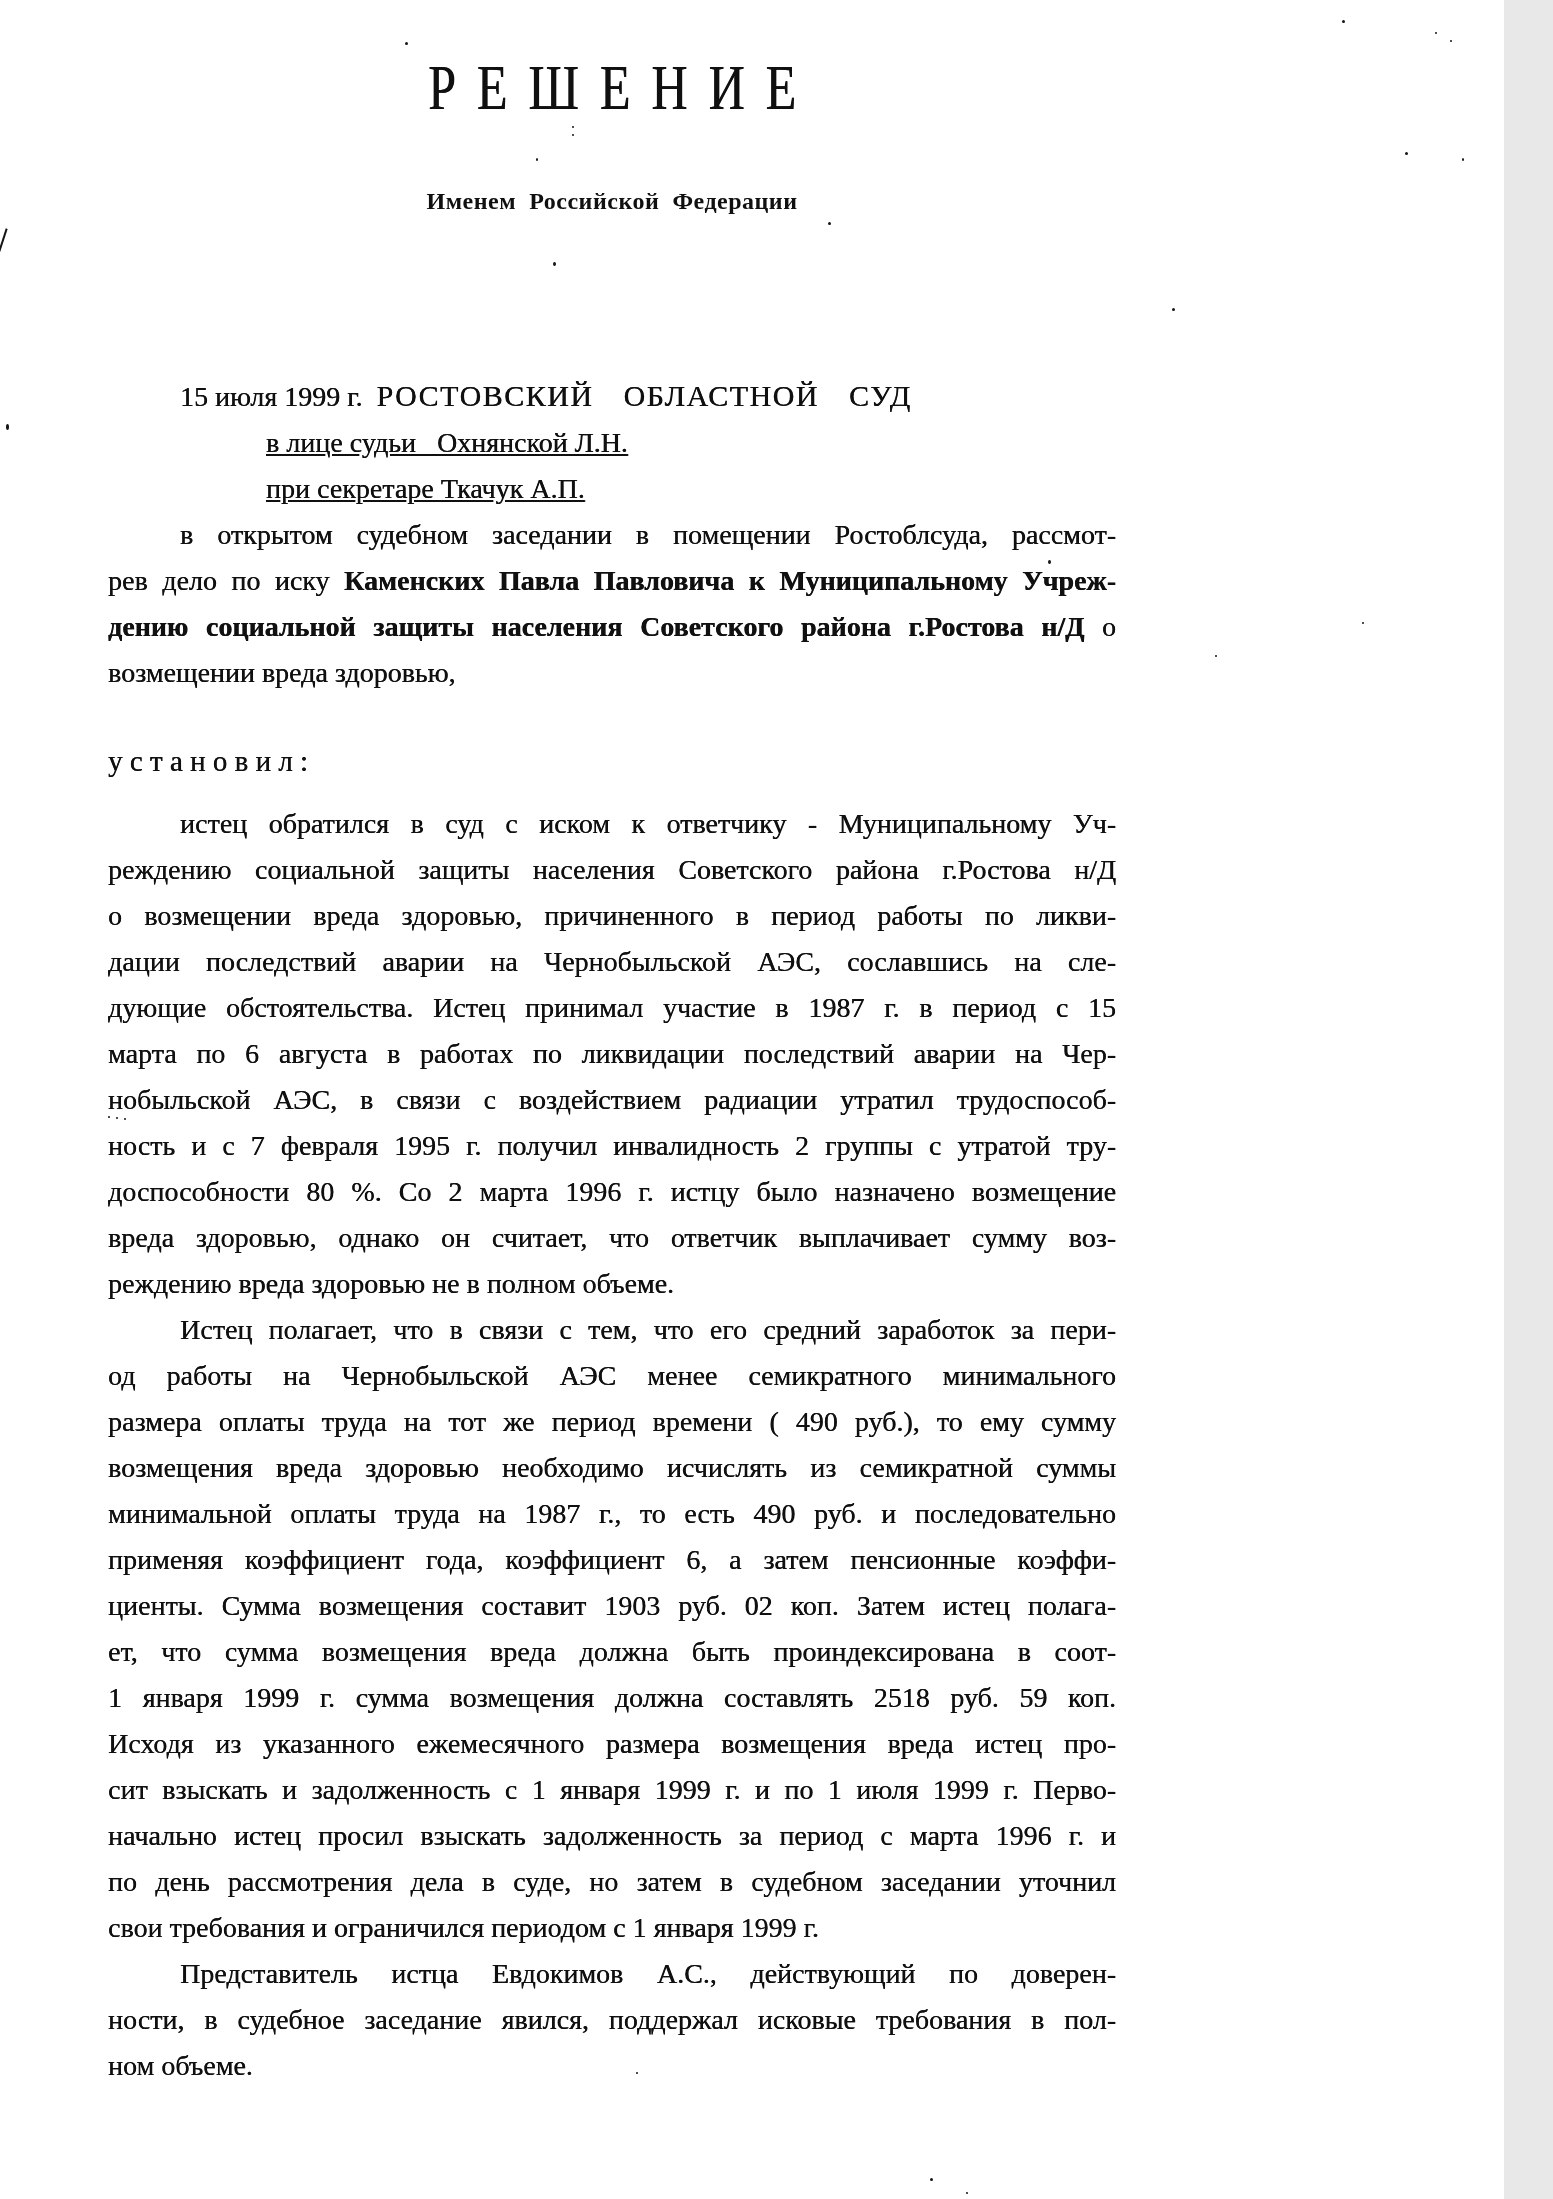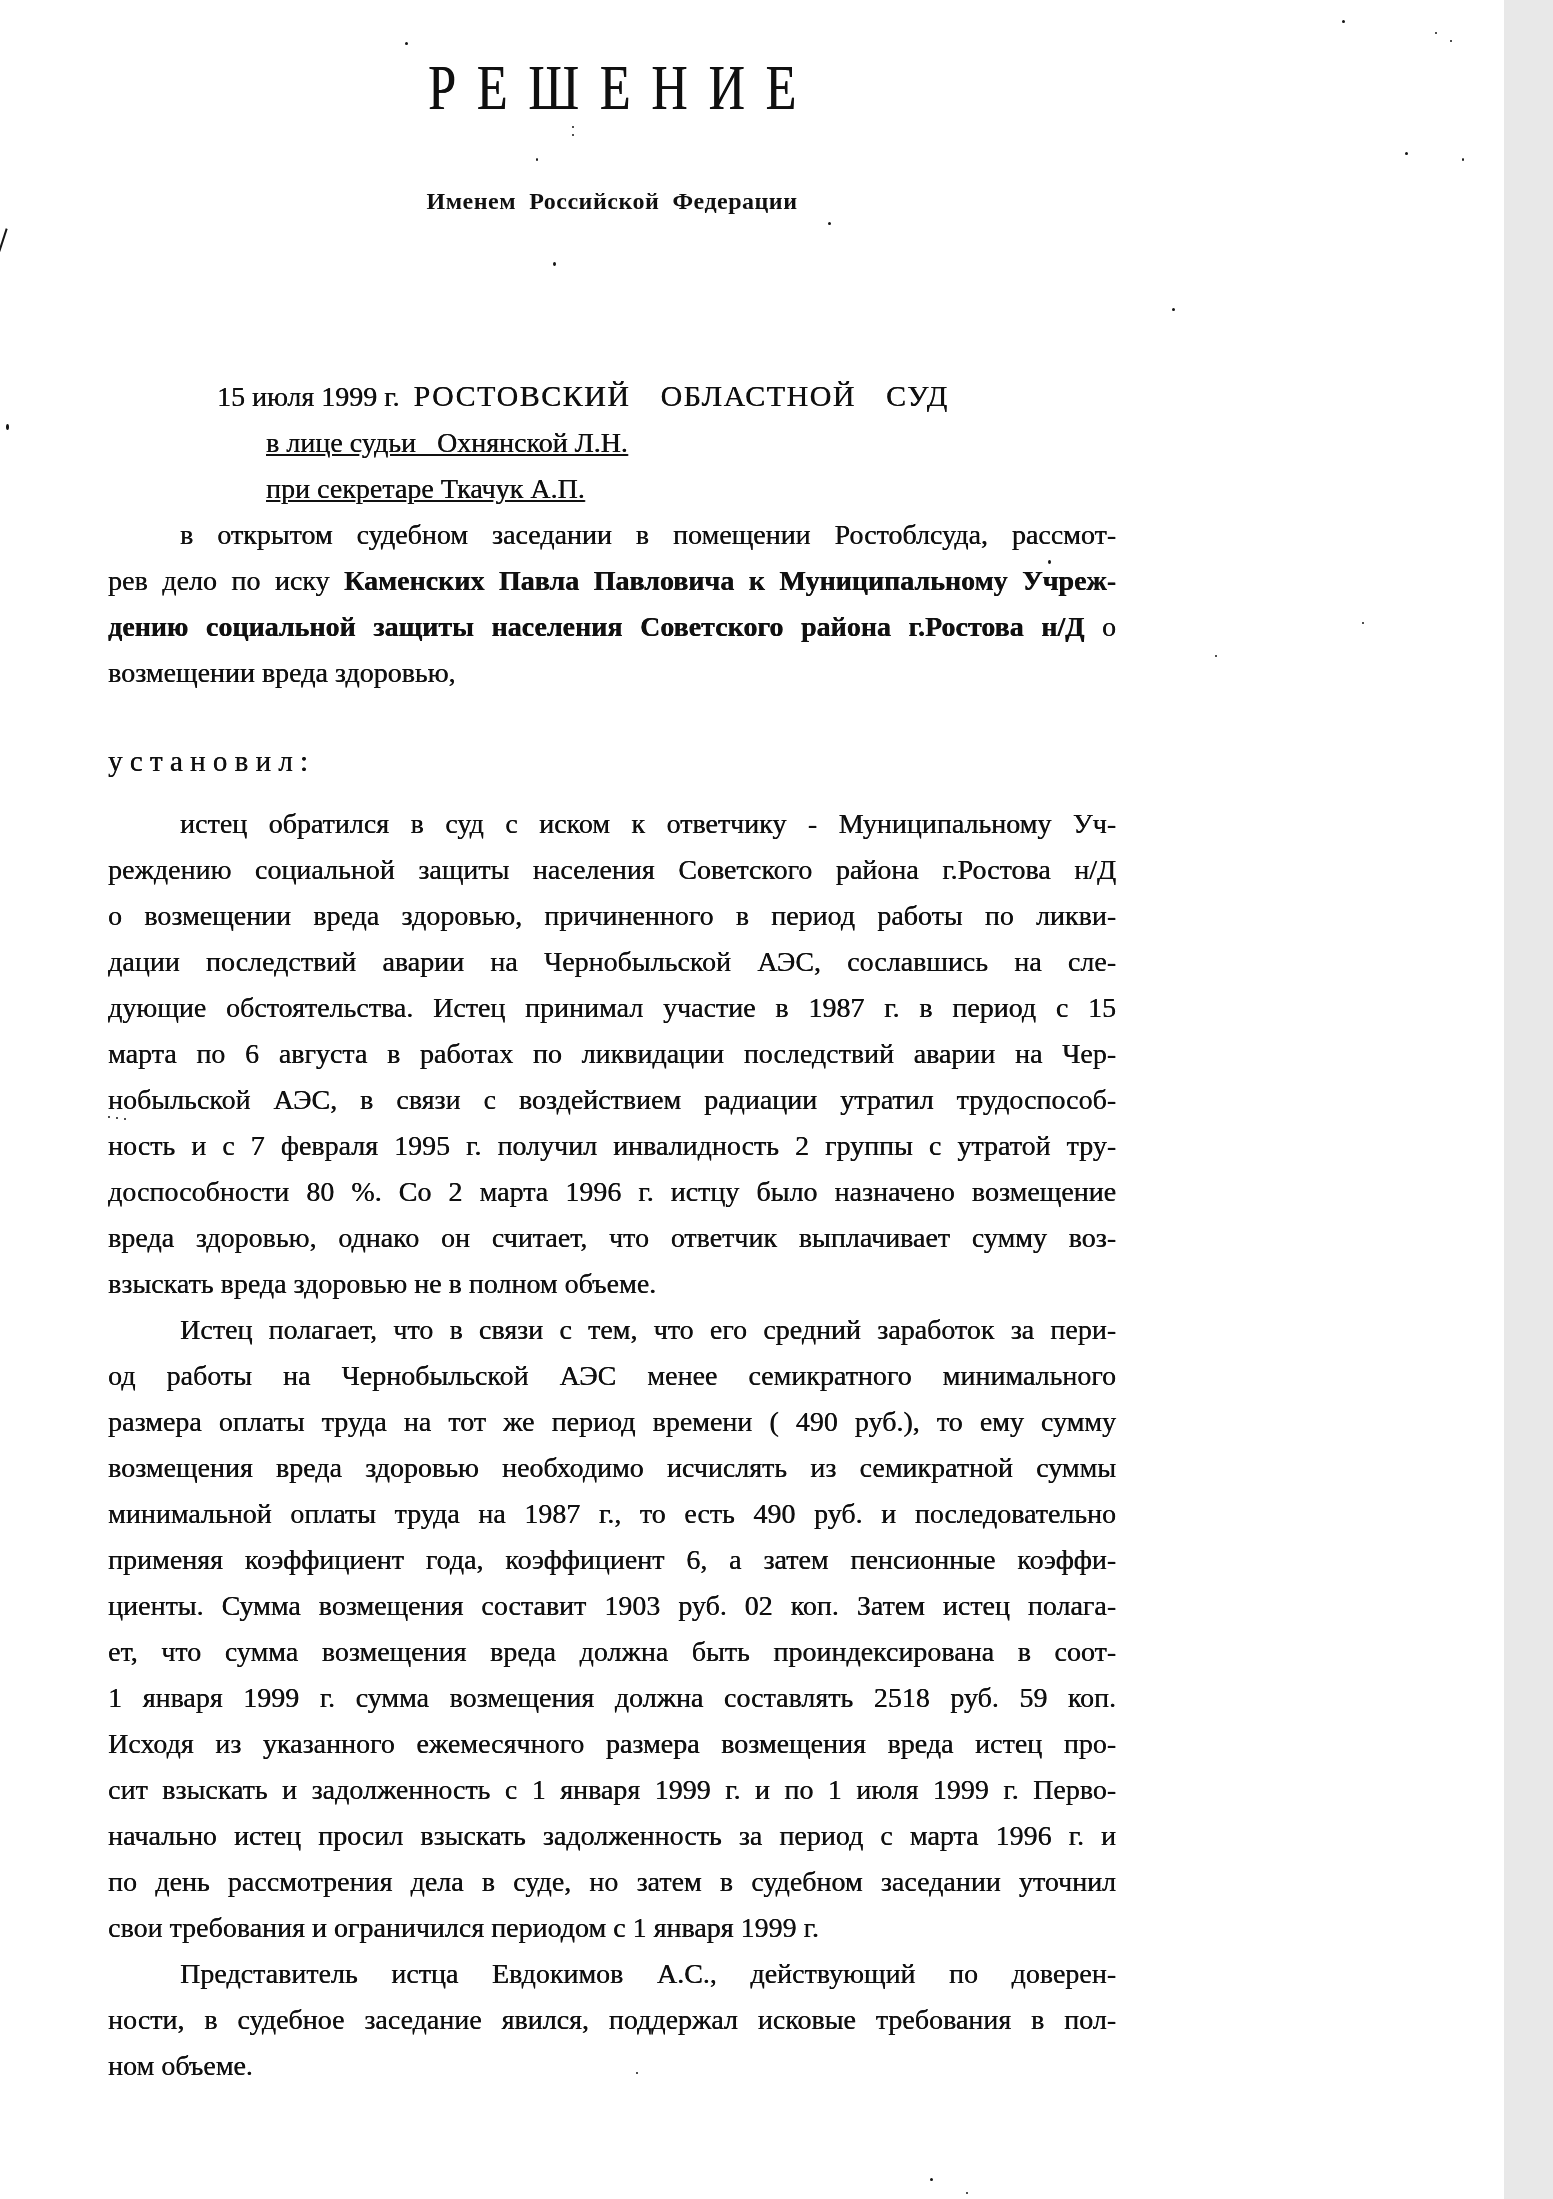--- a/index.html
+++ b/index.html
@@ -43,21 +43,21 @@
   .line{
     font-size:28px;
     line-height:46px;
     text-align:justify;
     text-align-last:justify;
     text-shadow:0.35px 0 0 currentColor;
   }
   .line.end{text-align-last:left;}
   .line.ind{text-indent:72px;}
   .line.plain{text-align:left;text-align-last:auto;white-space:pre-wrap;}
-  .ml1{margin-left:109px;}
+  .ml1{margin-left:72px;}
   .ml2{margin-left:158px;text-decoration:underline;}
   .b{font-weight:bold;}
   .caps{font-size:30px;letter-spacing:1.5px;word-spacing:6px;}
   .ustanovil{
     margin-top:42px;
     margin-bottom:17px;
     text-align:left;
     font-size:29px;
     line-height:46px;
     white-space:pre-wrap;
@@ -92,21 +92,21 @@
         <div class="line ind"><span>истец обратился в суд с иском к ответчику - Муниципальному Уч-</span></div>
         <div class="line"><span>реждению социальной защиты населения Советского района г.Ростова н/Д</span></div>
         <div class="line"><span>о возмещении вреда здоровью, причиненного в период работы по ликви-</span></div>
         <div class="line"><span>дации последствий аварии на Чернобыльской АЭС, сославшись на сле-</span></div>
         <div class="line"><span>дующие обстоятельства. Истец принимал участие в 1987 г. в период с 15</span></div>
         <div class="line"><span>марта по 6 августа в работах по ликвидации последствий аварии на Чер-</span></div>
         <div class="line"><span>нобыльской АЭС, в связи с воздействием радиации утратил трудоспособ-</span></div>
         <div class="line"><span>ность и с 7 февраля 1995 г. получил инвалидность 2 группы с утратой тру-</span></div>
         <div class="line"><span>доспособности 80 %. Со 2 марта 1996 г. истцу было назначено возмещение</span></div>
         <div class="line"><span>вреда здоровью, однако он считает, что ответчик выплачивает сумму воз-</span></div>
-        <div class="line end"><span>взыскать вреда здоровью не в полном объеме.</span></div>
+        <div class="line end"><span>реждению вреда здоровью не в полном объеме.</span></div>
       </div>
     <div class="para">
         <div class="line ind"><span>Истец полагает, что в связи с тем, что его средний заработок за пери-</span></div>
         <div class="line"><span>од работы на Чернобыльской АЭС менее семикратного минимального</span></div>
         <div class="line"><span>размера оплаты труда на тот же период времени ( 490 руб.), то ему сумму</span></div>
         <div class="line"><span>возмещения вреда здоровью необходимо исчислять из семикратной суммы</span></div>
         <div class="line"><span>минимальной оплаты труда на 1987 г., то есть 490 руб. и последовательно</span></div>
         <div class="line"><span>применяя коэффициент года, коэффициент 6, а затем пенсионные коэффи-</span></div>
         <div class="line"><span>циенты. Сумма возмещения составит 1903 руб. 02 коп. Затем истец полага-</span></div>
         <div class="line"><span>ет, что сумма возмещения вреда должна быть проиндексирована в соот-</span></div>

